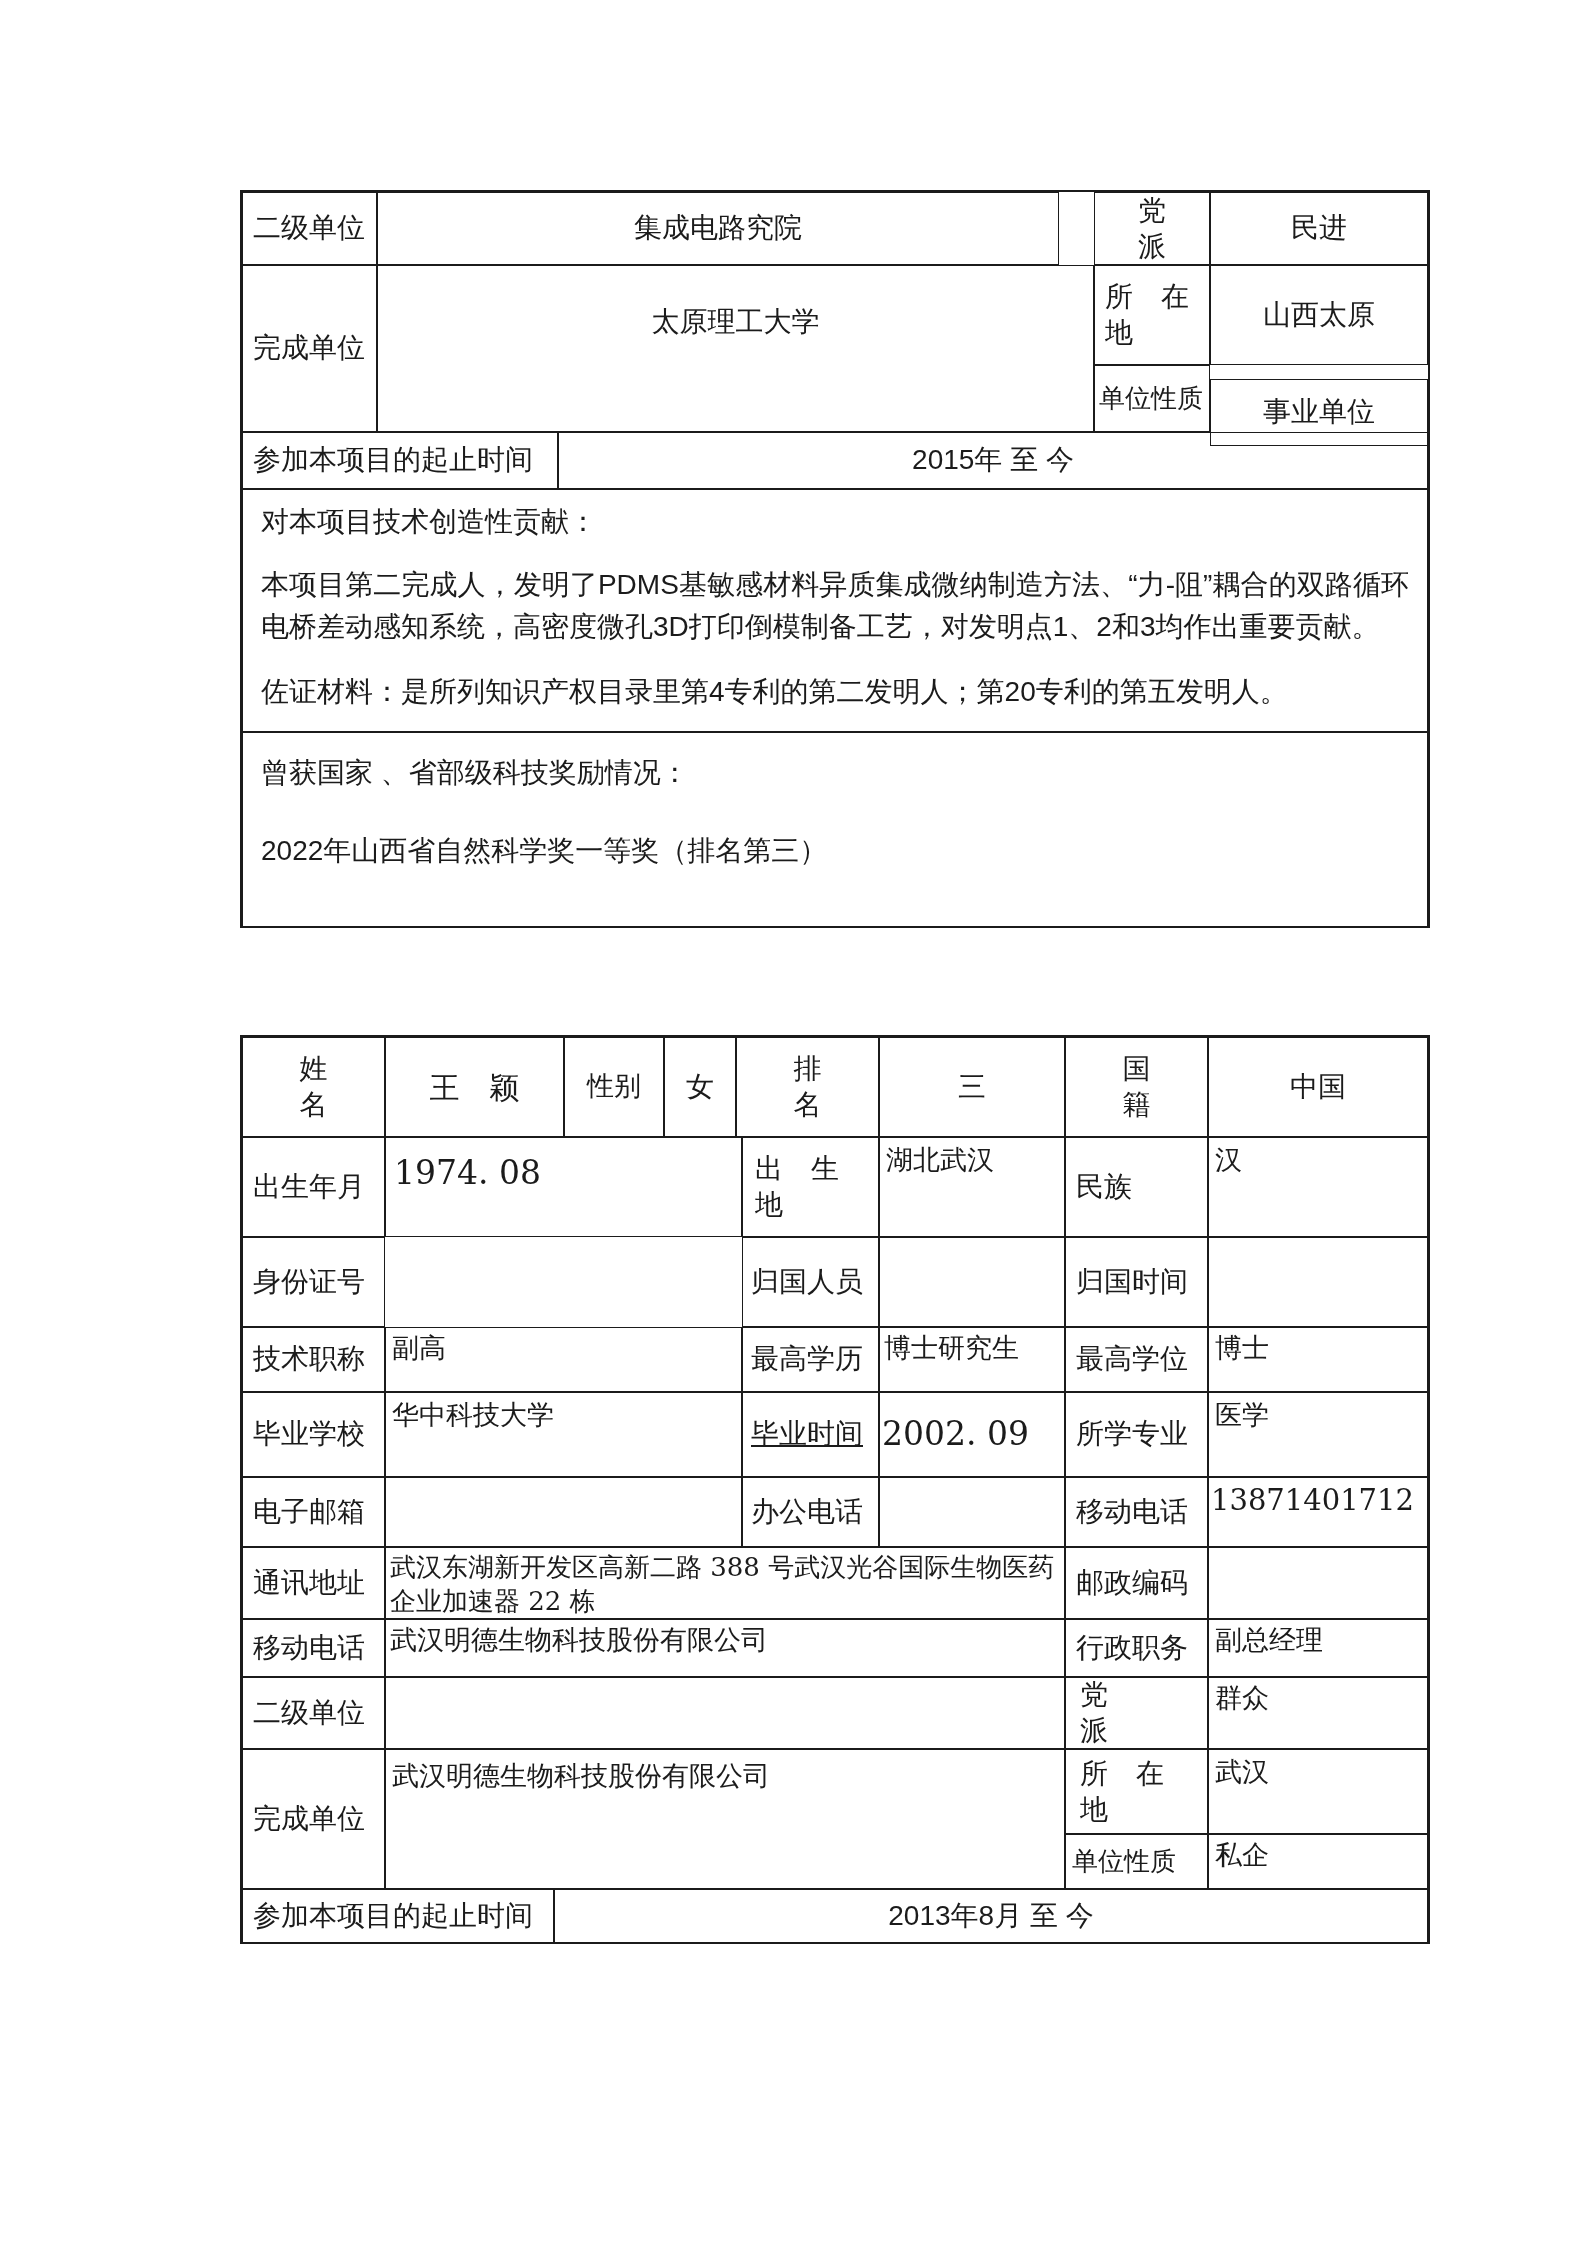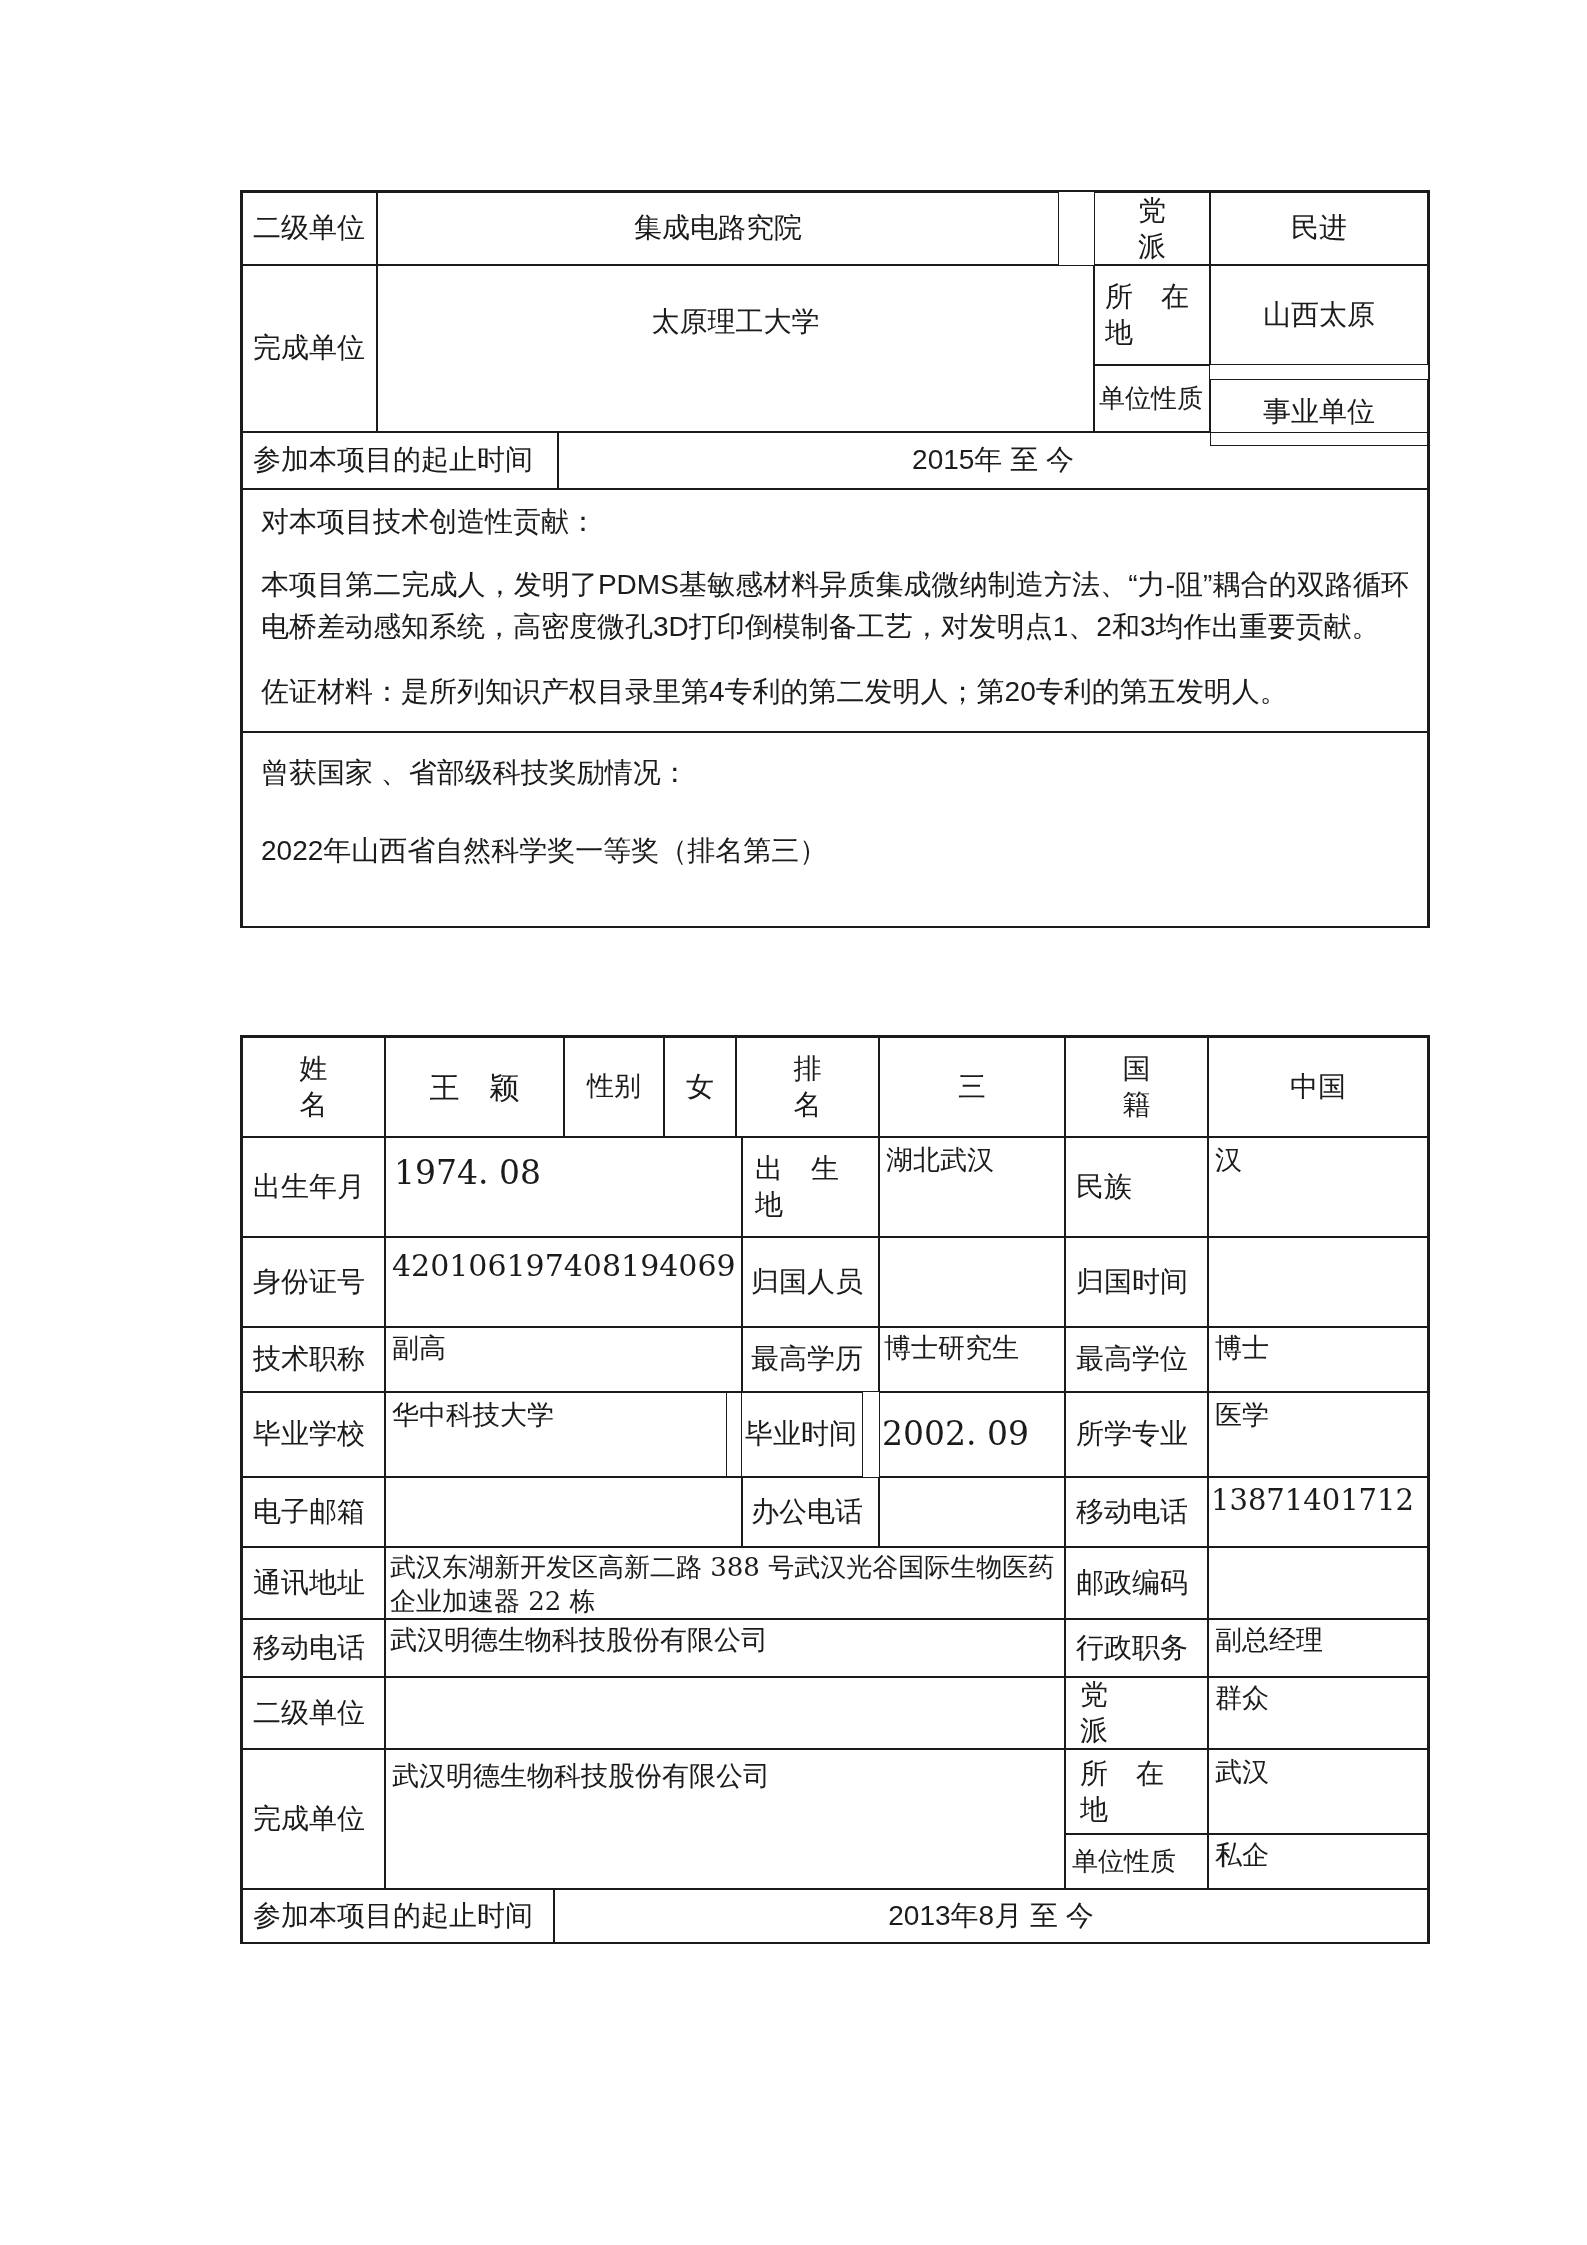--- a/index.html
+++ b/index.html
@@ -74,36 +74,35 @@
 
     <div class="cell sans vc pl" style="left:0;top:100px;width:143px;height:100px;">出生年月</div>
     <div class="cell num" style="left:143px;top:100px;width:357px;height:100px;font-size:33px;padding:14px 0 0 8px;">1974. 08</div>
     <div class="cell sans vc pl prel stack" style="left:500px;top:100px;width:137px;height:100px;padding-left:12px;">出　生
 地</div>
     <div class="cell serif tl" style="left:637px;top:100px;width:186px;height:100px;padding:4px 6px;font-size:27px;">湖北武汉</div>
     <div class="cell sans vc pl" style="left:823px;top:100px;width:143px;height:100px;">民族</div>
     <div class="cell serif tl" style="left:966px;top:100px;width:220px;height:100px;padding:4px 6px;font-size:27px;">汉</div>
 
     <div class="cell sans vc pl" style="left:0;top:200px;width:143px;height:90px;">身份证号</div>
-    <div class="cell num tl" style="left:143px;top:200px;width:357px;height:90px;font-size:30px;padding:8px 0 0 6px;">420106197408194069</div>
     <div class="cell sans vc pl" style="left:500px;top:200px;width:137px;height:90px;padding-left:8px;">归国人员</div>
     <div class="cell serif tl" style="left:637px;top:200px;width:186px;height:90px;"></div>
     <div class="cell sans vc pl" style="left:823px;top:200px;width:143px;height:90px;">归国时间</div>
     <div class="cell serif tl" style="left:966px;top:200px;width:220px;height:90px;"></div>
 
     <div class="cell sans vc pl" style="left:0;top:290px;width:143px;height:65px;">技术职称</div>
     <div class="cell serif tl" style="left:143px;top:290px;width:357px;height:65px;padding:2px 6px;font-size:27px;">副高</div>
     <div class="cell sans vc pl" style="left:500px;top:290px;width:137px;height:65px;padding-left:8px;">最高学历</div>
     <div class="cell serif tl" style="left:637px;top:290px;width:186px;height:65px;padding:2px 4px;font-size:27px;">博士研究生</div>
     <div class="cell sans vc pl" style="left:823px;top:290px;width:143px;height:65px;">最高学位</div>
     <div class="cell serif tl" style="left:966px;top:290px;width:220px;height:65px;padding:2px 6px;font-size:27px;">博士</div>
 
     <div class="cell sans vc pl" style="left:0;top:355px;width:143px;height:85px;">毕业学校</div>
     <div class="cell serif tl" style="left:143px;top:355px;width:357px;height:85px;padding:4px 6px;font-size:27px;">华中科技大学</div>
-    <div class="cell sans vc pl" style="left:484px;top:355px;width:137px;height:85px;padding-left:18px;">毕业时间</div>
+    <div class="cell sans vc pl" style="left:500px;top:355px;width:137px;height:85px;padding-left:8px;text-decoration:underline;">毕业时间</div>
     <div class="cell num vc" style="left:637px;top:355px;width:186px;height:85px;font-size:33px;padding-left:2px;">2002. 09</div>
     <div class="cell sans vc pl" style="left:823px;top:355px;width:143px;height:85px;">所学专业</div>
     <div class="cell serif tl" style="left:966px;top:355px;width:220px;height:85px;padding:4px 6px;font-size:27px;">医学</div>
 
     <div class="cell sans vc pl" style="left:0;top:440px;width:143px;height:70px;">电子邮箱</div>
     <div class="cell serif tl" style="left:143px;top:440px;width:357px;height:70px;"></div>
     <div class="cell sans vc pl" style="left:500px;top:440px;width:137px;height:70px;padding-left:8px;">办公电话</div>
     <div class="cell serif tl" style="left:637px;top:440px;width:186px;height:70px;"></div>
     <div class="cell sans vc pl" style="left:823px;top:440px;width:143px;height:70px;">移动电话</div>
     <div class="cell num tl" style="left:966px;top:440px;width:220px;height:70px;font-size:29px;padding:4px 2px;">13871401712</div>

